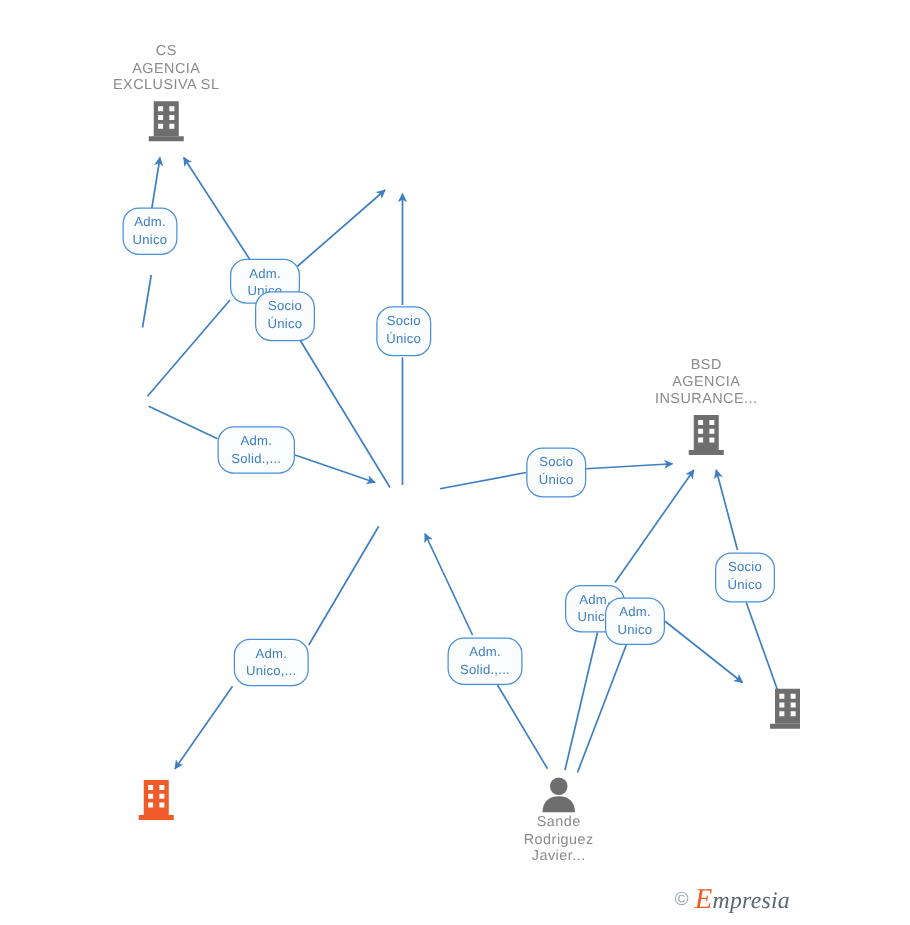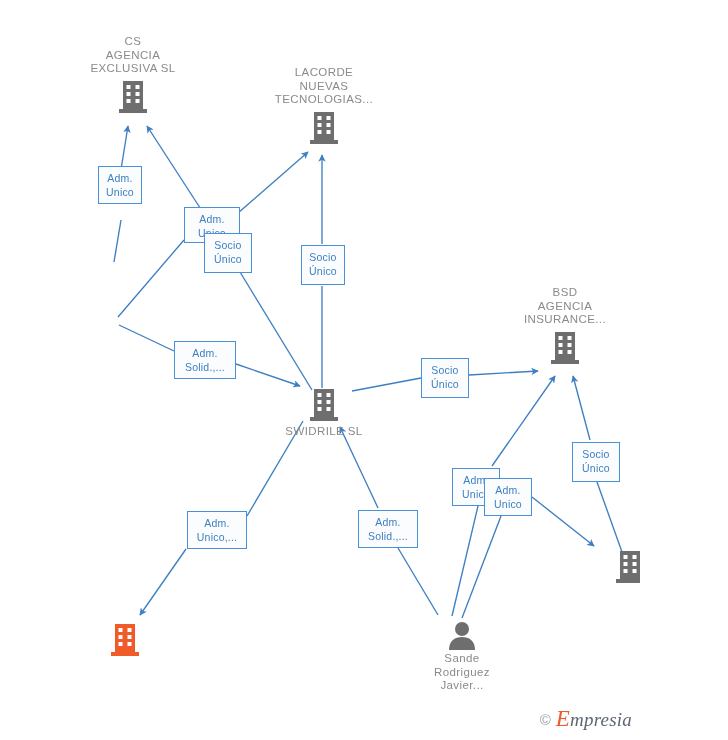--- a/index.html
+++ b/index.html
@@ -48,21 +48,21 @@
   .node.highlight .node-label {
     color: #7d7d7d;
     font-weight: bold;
     letter-spacing: 0.6px;
   }
   .edge-label {
     position: absolute;
     box-sizing: border-box;
     background: #fbfcfe;
     border: 1.3px solid #4a90d9;
-    border-radius: 0;
+    border-radius: 13px;
     color: #3d7fc1;
     font-size: 10.5px;
     font-family: "Liberation Sans", sans-serif;
     line-height: 14px;
     text-align: center;
     padding: 4px 2px 4px 2px;
     white-space: pre-line;
     letter-spacing: 0.2px;
   }
   #brand {
@@ -151,39 +151,20 @@
             <rect x="18.5" y="6" width="4" height="4"></rect>
           <rect x="9.5" y="13" width="4" height="4"></rect>
             <rect x="18.5" y="13" width="4" height="4"></rect>
           <rect x="9.5" y="20" width="4" height="4"></rect>
             <rect x="18.5" y="20" width="4" height="4"></rect>
         </g>
       </svg>
     </span>
   </div>
 
-  <div class="node label-above" style="left:324px; top:66px;">
-    <span class="node-label">LACORDE
-NUEVAS
-TECNOLOGIAS...</span>
-    <span class="glyph">
-      <svg width="32" height="36" viewBox="0 0 32 36" xmlns="http://www.w3.org/2000/svg">
-        <rect x="6" y="2" width="20" height="28" fill="#6e6e6e"></rect>
-        <rect x="2" y="30" width="28" height="4" fill="#6e6e6e"></rect>
-        <g fill="#ffffff">
-          <rect x="9.5" y="6" width="4" height="4"></rect>
-            <rect x="18.5" y="6" width="4" height="4"></rect>
-          <rect x="9.5" y="13" width="4" height="4"></rect>
-            <rect x="18.5" y="13" width="4" height="4"></rect>
-          <rect x="9.5" y="20" width="4" height="4"></rect>
-            <rect x="18.5" y="20" width="4" height="4"></rect>
-        </g>
-      </svg>
-    </span>
-  </div>
 
   <div class="node label-above" style="left:565px; top:286px;">
     <span class="node-label">BSD
 AGENCIA
 INSURANCE...</span>
     <span class="glyph">
       <svg width="32" height="36" viewBox="0 0 32 36" xmlns="http://www.w3.org/2000/svg">
         <rect x="6" y="2" width="20" height="28" fill="#6e6e6e"></rect>
         <rect x="2" y="30" width="28" height="4" fill="#6e6e6e"></rect>
         <g fill="#ffffff">
@@ -192,73 +173,56 @@
           <rect x="9.5" y="13" width="4" height="4"></rect>
             <rect x="18.5" y="13" width="4" height="4"></rect>
           <rect x="9.5" y="20" width="4" height="4"></rect>
             <rect x="18.5" y="20" width="4" height="4"></rect>
         </g>
       </svg>
     </span>
   </div>
 
 
-  <div class="node label-below" style="left:324px; top:387px;">
+
+  <div class="node label-below" style="left:630px; top:549px;">
     <span class="glyph">
       <svg width="32" height="36" viewBox="0 0 32 36" xmlns="http://www.w3.org/2000/svg">
         <rect x="6" y="2" width="20" height="28" fill="#6e6e6e"></rect>
         <rect x="2" y="30" width="28" height="4" fill="#6e6e6e"></rect>
         <g fill="#ffffff">
           <rect x="9.5" y="6" width="4" height="4"></rect>
             <rect x="18.5" y="6" width="4" height="4"></rect>
           <rect x="9.5" y="13" width="4" height="4"></rect>
             <rect x="18.5" y="13" width="4" height="4"></rect>
           <rect x="9.5" y="20" width="4" height="4"></rect>
             <rect x="18.5" y="20" width="4" height="4"></rect>
         </g>
       </svg>
-      </span>
-    <span class="node-label">SWIDRILE  SL</span>
-  </div>
-
-  <div class="node label-below" style="left:630px; top:549px;">
-    <span class="glyph">
-      <svg width="32" height="36" viewBox="0 0 32 36" xmlns="http://www.w3.org/2000/svg">
-        <rect x="6" y="2" width="20" height="28" fill="#6e6e6e"></rect>
-        <rect x="2" y="30" width="28" height="4" fill="#6e6e6e"></rect>
-        <g fill="#ffffff">
-          <rect x="9.5" y="6" width="4" height="4"></rect>
-            <rect x="18.5" y="6" width="4" height="4"></rect>
-          <rect x="9.5" y="13" width="4" height="4"></rect>
-            <rect x="18.5" y="13" width="4" height="4"></rect>
-          <rect x="9.5" y="20" width="4" height="4"></rect>
-            <rect x="18.5" y="20" width="4" height="4"></rect>
-        </g>
-      </svg>
     </span>
   </div>
 
   <div class="node label-below highlight" style="left:125px; top:622px;">
     <span class="glyph">
       <svg width="32" height="36" viewBox="0 0 32 36" xmlns="http://www.w3.org/2000/svg">
         <rect x="6" y="2" width="20" height="28" fill="#f15a29"></rect>
         <rect x="2" y="30" width="28" height="4" fill="#f15a29"></rect>
         <g fill="#ffffff">
           <rect x="9.5" y="6" width="4" height="4"></rect>
             <rect x="18.5" y="6" width="4" height="4"></rect>
           <rect x="9.5" y="13" width="4" height="4"></rect>
             <rect x="18.5" y="13" width="4" height="4"></rect>
           <rect x="9.5" y="20" width="4" height="4"></rect>
             <rect x="18.5" y="20" width="4" height="4"></rect>
         </g>
       </svg>
     </span>
   </div>
 
-  <div class="node label-below" style="left:462px; top:620px;">
+  <div class="node label-below" style="left:447px; top:620px;">
     <span class="glyph">
       <svg width="30" height="30" viewBox="0 0 30 30" xmlns="http://www.w3.org/2000/svg">
         <circle cx="15" cy="9" r="7" fill="#6e6e6e"></circle>
         <path d="M 2 30 C 2 20.5 8 17 15 17 C 22 17 28 20.5 28 30 Z" fill="#6e6e6e"></path>
       </svg>
     </span>
     <span class="node-label">Sande
 Rodriguez
 Javier...</span>
   </div>

